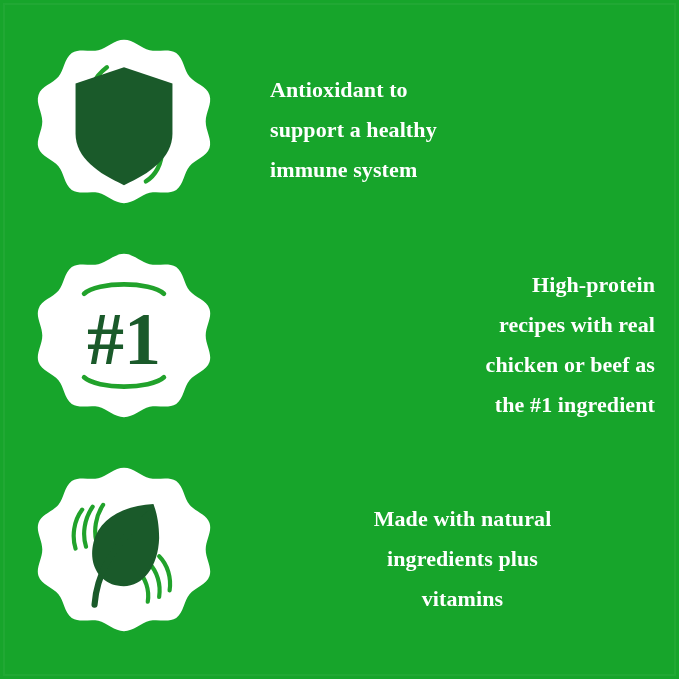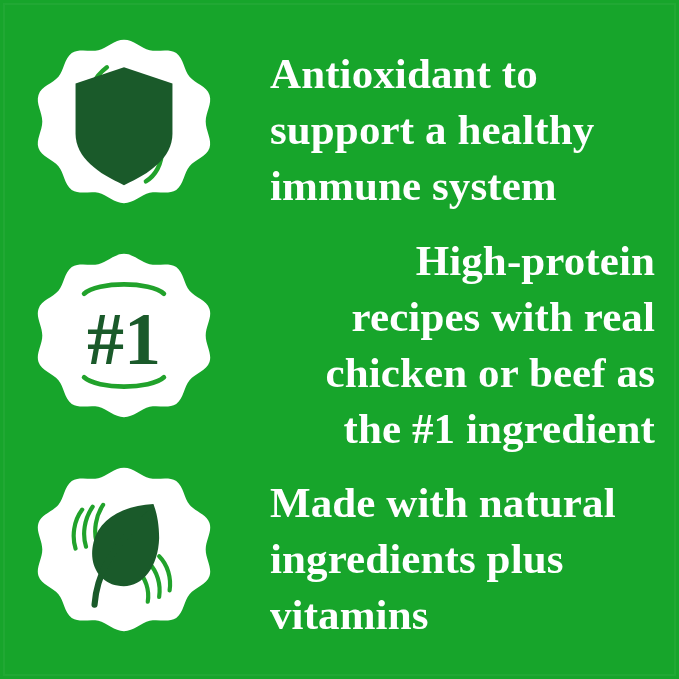--- a/index.html
+++ b/index.html
@@ -62,31 +62,31 @@
     display: block;
     width: 190px;
     height: 190px;
   }
 
   .feature-text {
     flex: 1 1 auto;
     color: #FFFFFF;
     font-family: "Liberation Serif", "DejaVu Serif", serif;
     font-weight: bold;
-    font-size: 43px;
-    line-height: 56px;
+    font-size: 22px;
+    line-height: 40px;
     letter-spacing: 0.1px;
     padding-right: 24px;
     white-space: pre-line;
     margin-left: 22px;
   }
 
   .feature-text.t1 { margin-top: -2px; }
   .feature-text.t2 { margin-top: 0px; text-align: right; }
-  .feature-text.t3 { margin-top: 0px; }
+  .feature-text.t3 { margin-top: 0px; text-align: center; }
 </style>
 </head>
 <body>
 
 <div class="poster" style="background: rgb(23, 165, 43);">
 
   <div class="feature-row row-1">
 
     <div class="badge-wrap">
       <svg class="badge-svg" viewBox="0 0 200 200" aria-hidden="true">

